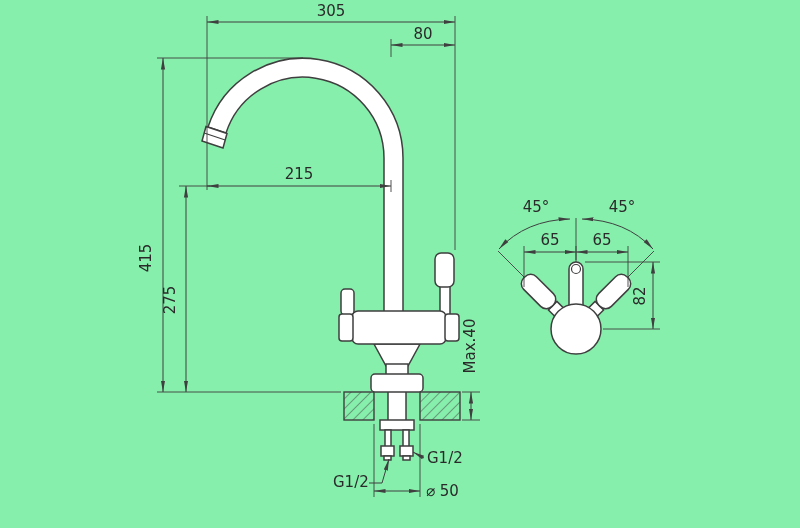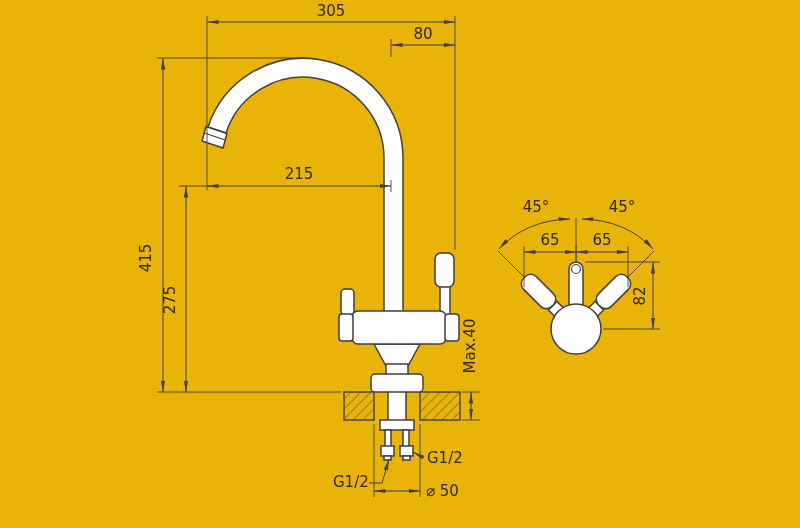--- a/index.html
+++ b/index.html
@@ -1,16 +1,16 @@
 <!DOCTYPE html>
 <html><head>
 <meta charset="utf-8">
 <style>
   html,body{margin:0;padding:0;background:#ffffff;}
-  .page{width:800px;height:528px;background:#eab308;overflow:hidden;position:relative;
+  .page{width:800px;height:528px;background:#86efac;overflow:hidden;position:relative;
         font-family:"DejaVu Sans","Liberation Sans",sans-serif;}
   svg{display:block;}
   .obj{fill:#ffffff;stroke:#3f3f3f;stroke-width:1.5;}
   .obj-thin{fill:none;stroke:#3f3f3f;stroke-width:1.2;}
   .hatched{fill:url(#hatch);stroke:#3f3f3f;stroke-width:1.4;}
   .dim{stroke:#3f3f3f;stroke-width:1;fill:none;}
   .ext{stroke:#3f3f3f;stroke-width:0.9;fill:none;}
   .guide{stroke:#3f3f3f;stroke-width:0.9;fill:none;}
   .dimtext{fill:#2a2a2a;font-size:15px;}
   .mid{text-anchor:middle;}

